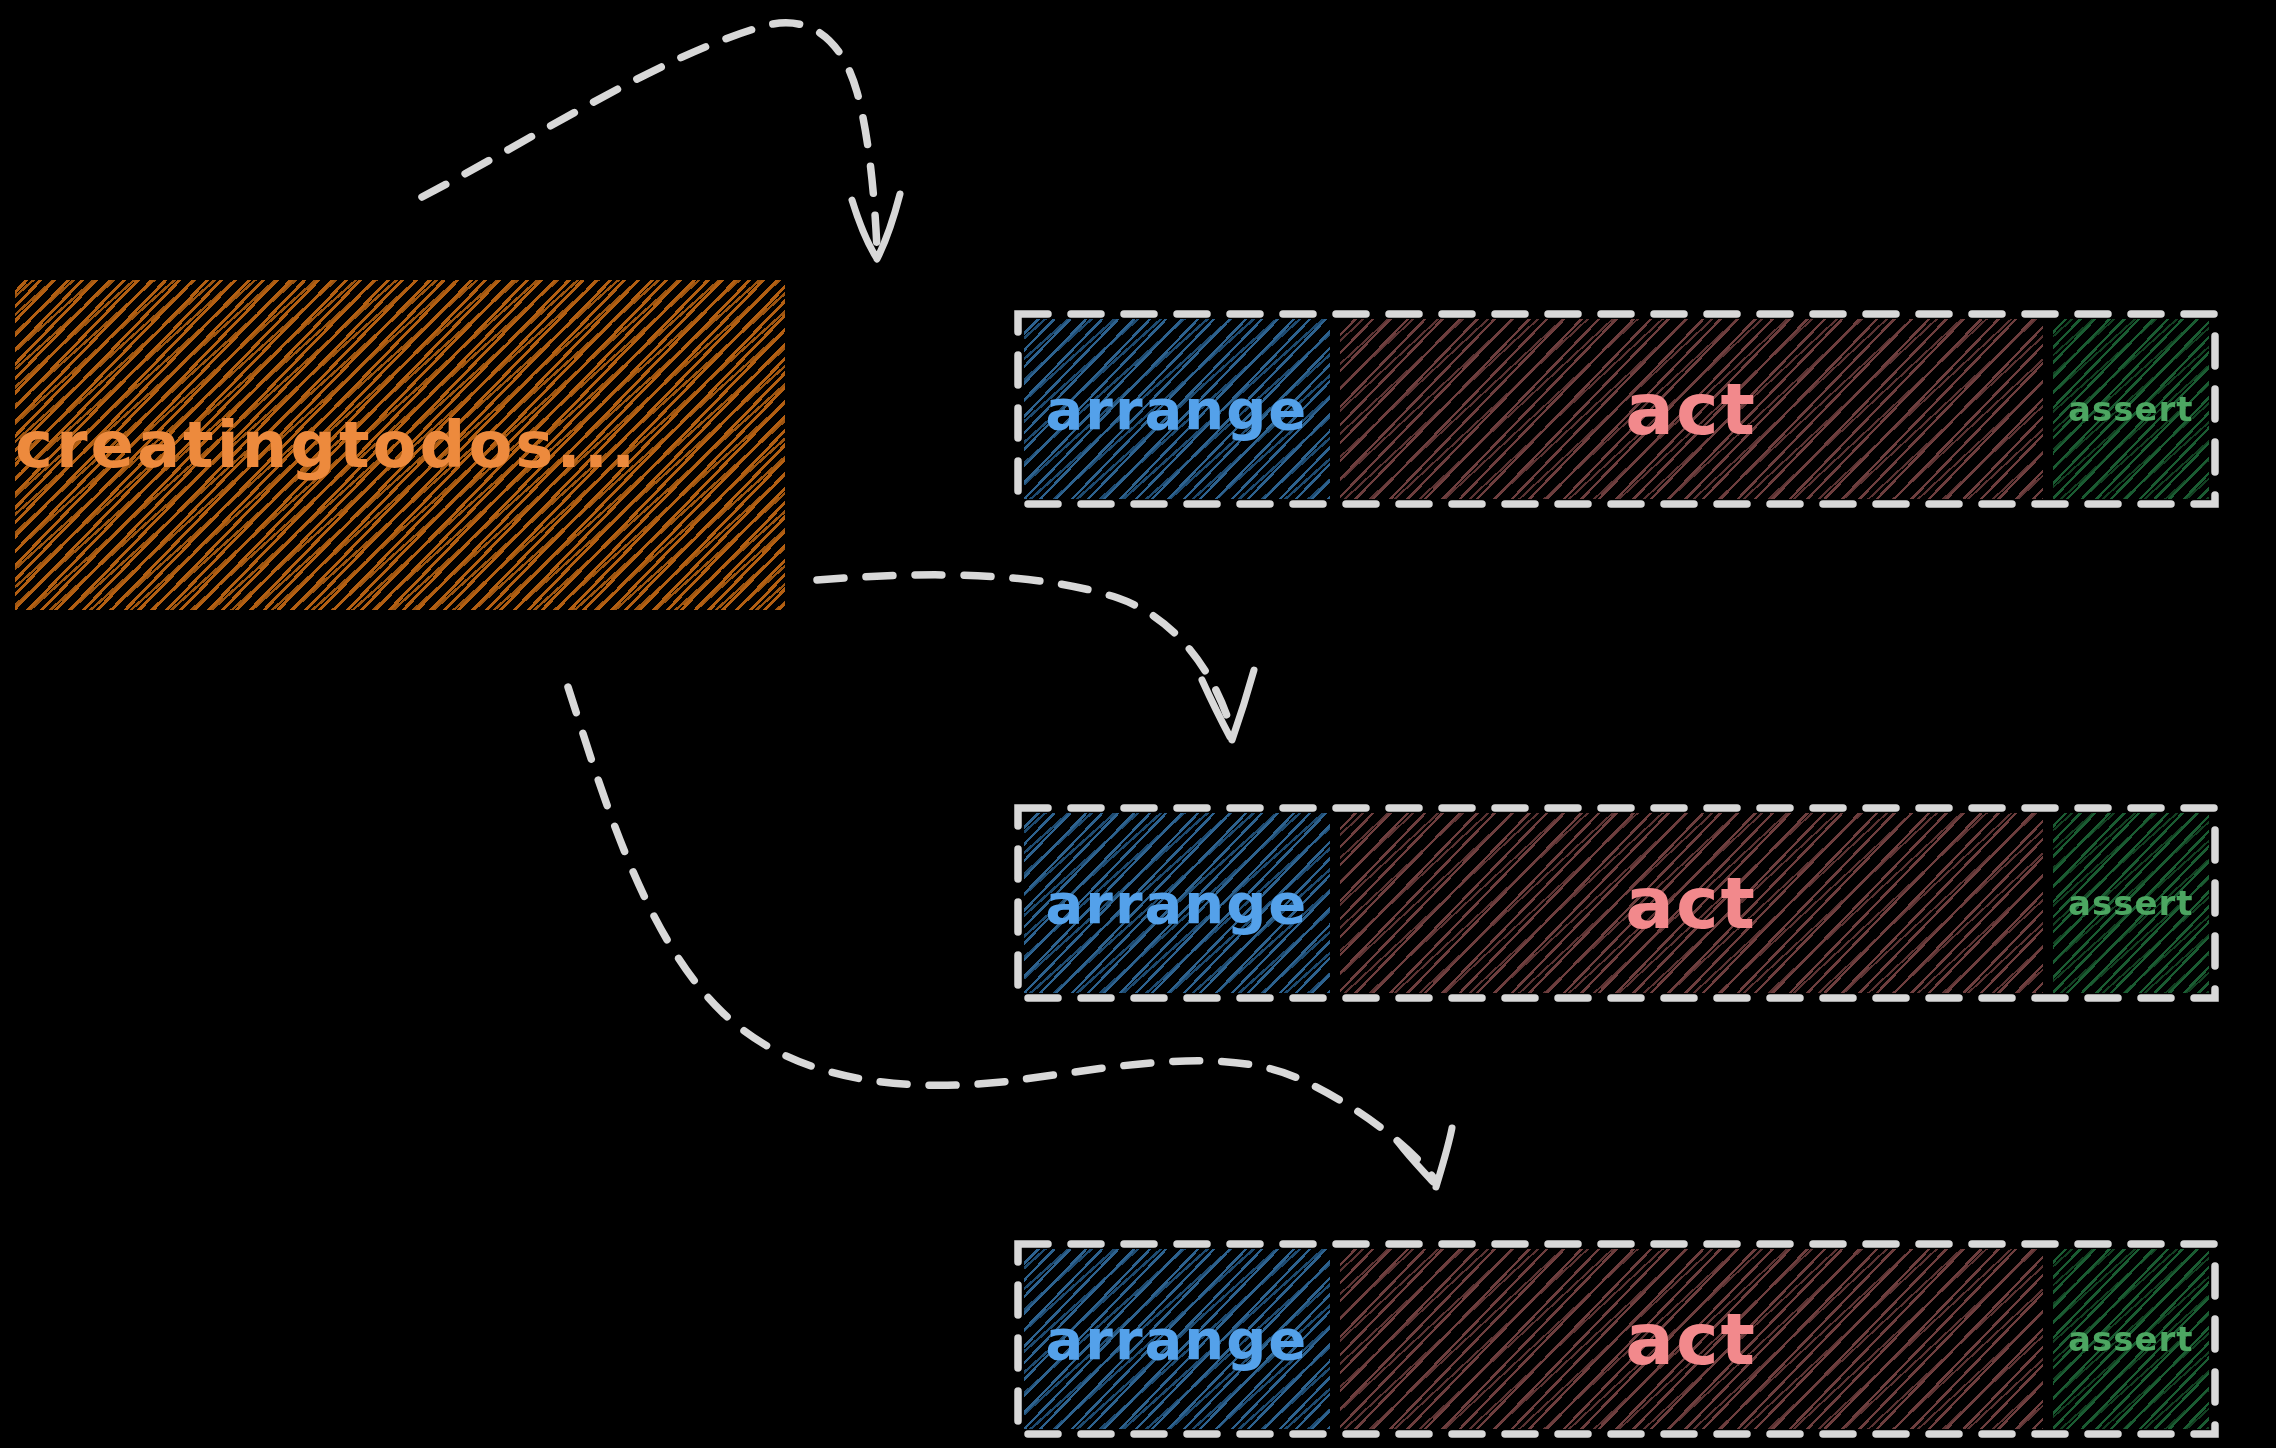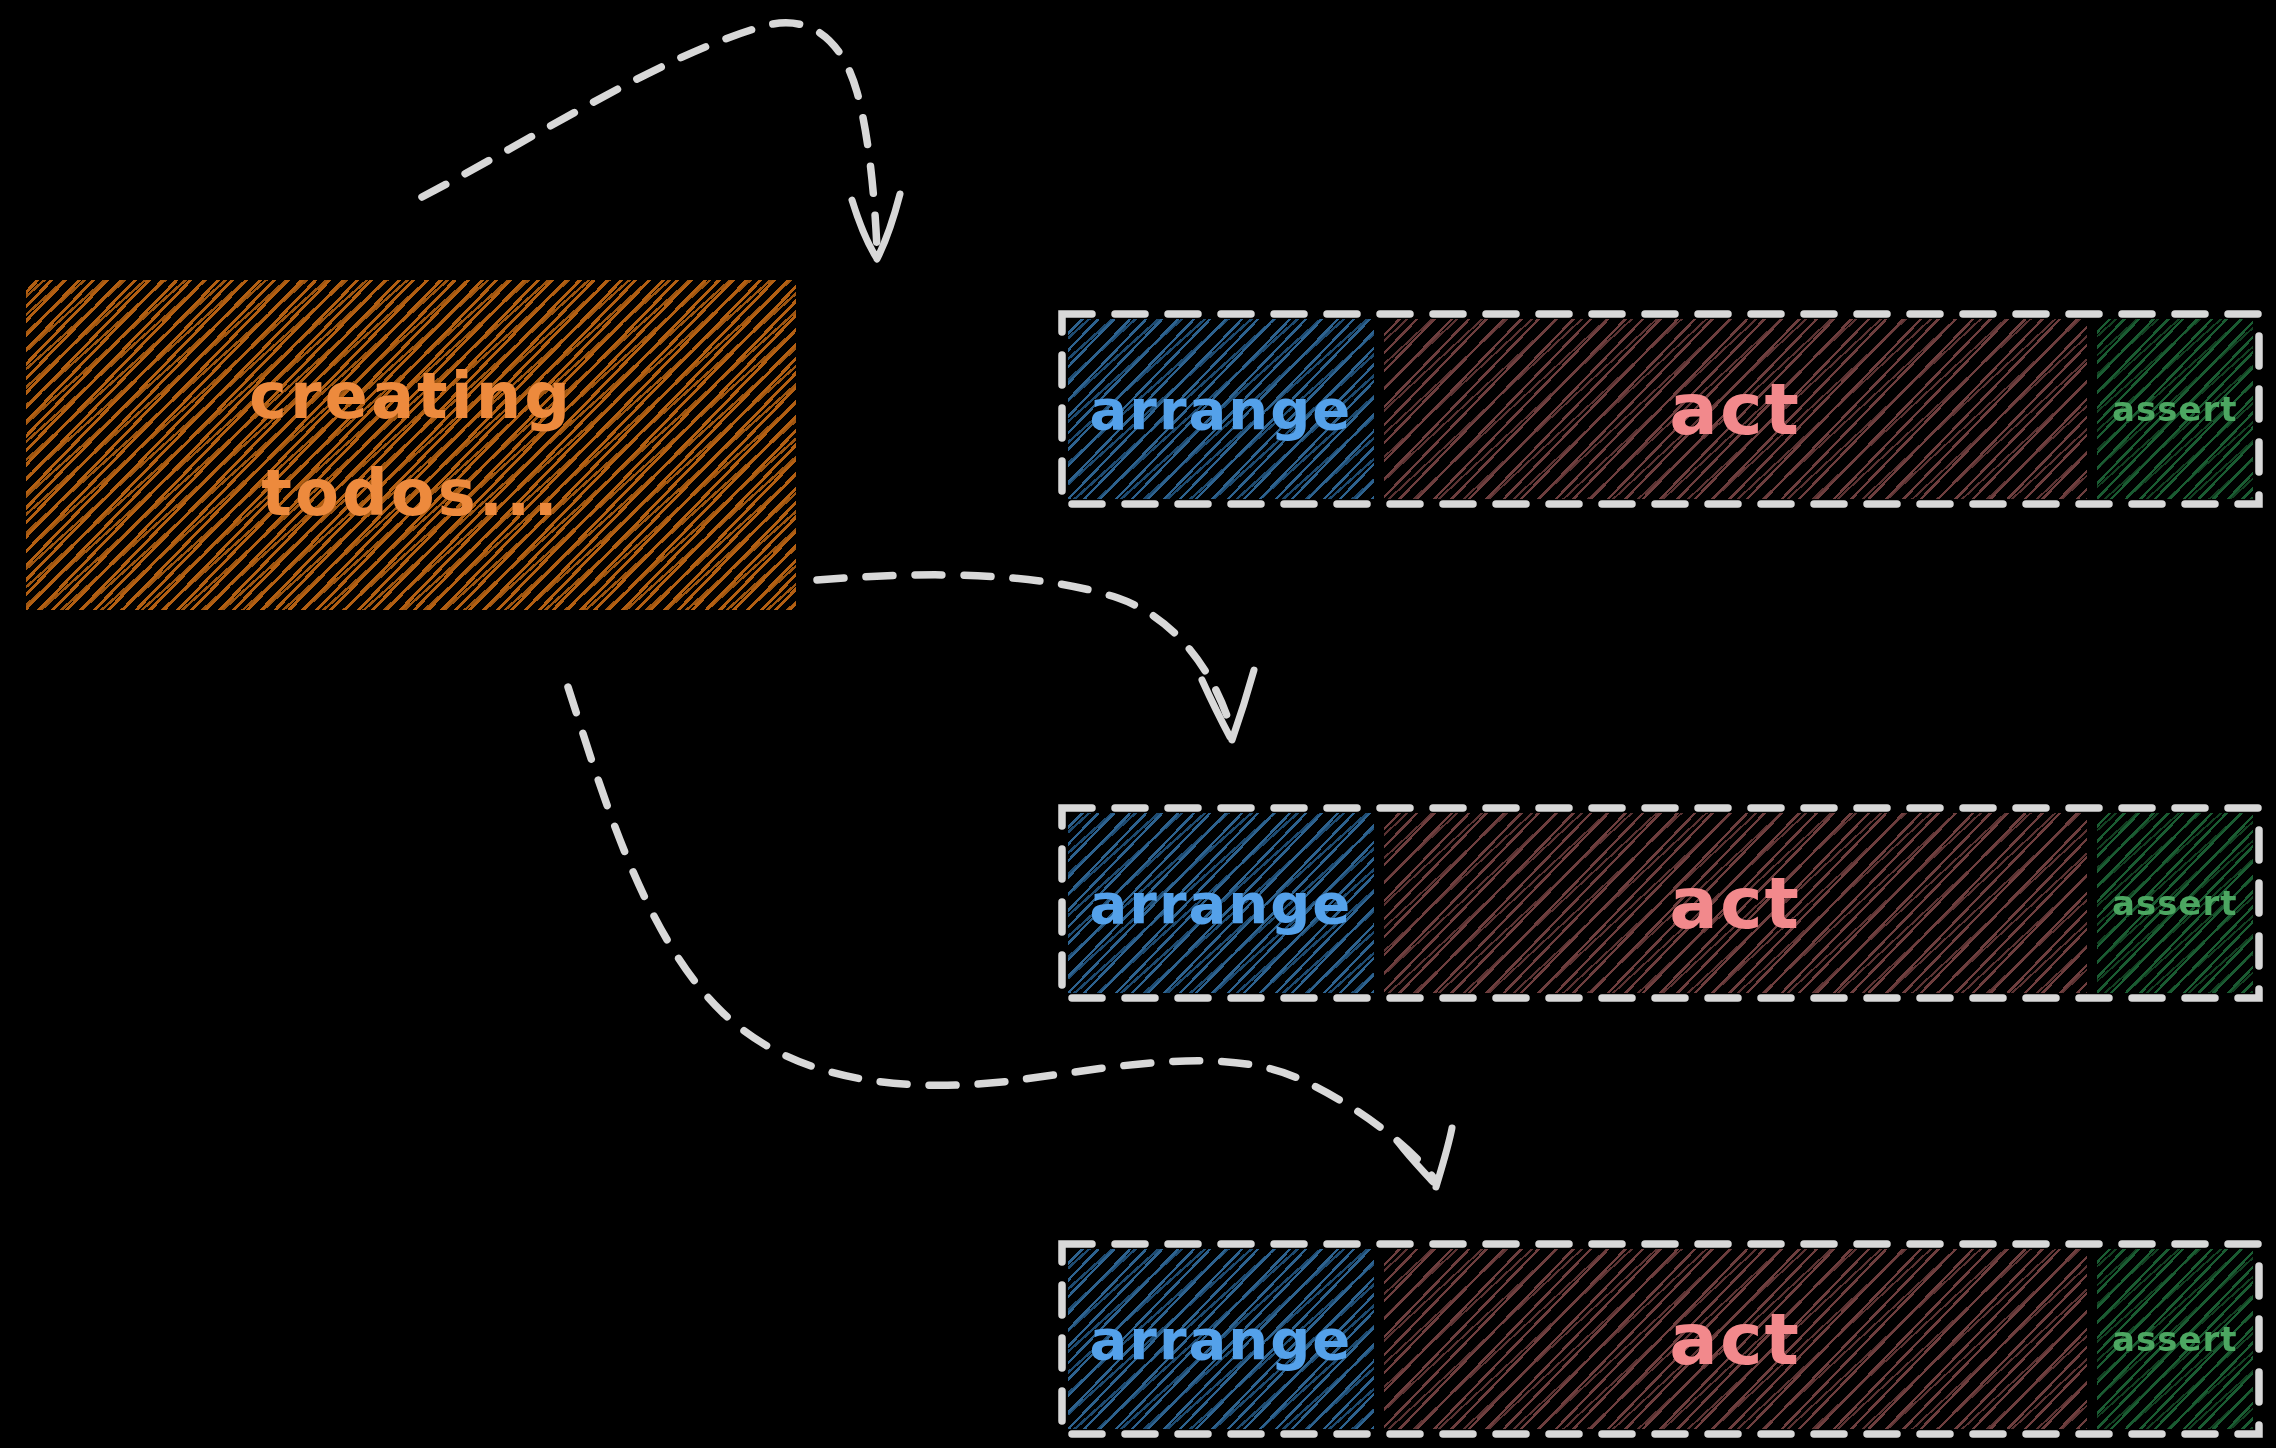--- a/index.html
+++ b/index.html
@@ -33,44 +33,44 @@
   .arrow-head {
     fill: none;
     stroke: var(--dash, #d6d6d6);
     stroke-width: 7;
     stroke-linecap: round;
   }
 
   
   #todo-box {
     position: absolute;
-    left: 26px; top: 280px;
+    left: 15px; top: 280px;
     width: 770px; height: 330px;
     display: flex;
-    flex-direction: column;
+    flex-direction: row;
     align-items: center;
-    justify-content: center;
+    justify-content: flex-start;
     background-image:
       repeating-linear-gradient(134deg, transparent 0 7px,  var(--todo-hatch, #b35f12) 7px 10px),
       repeating-linear-gradient(138deg, transparent 0 11px, var(--todo-hatch-dark, #9c5410) 11px 13.5px);
   }
   .todo-line {
     color: var(--todo-text, #ed8a3d);
     font-size: 64px;
     font-weight: 700;
     letter-spacing: 3px;
     line-height: 97px;
     text-align: center;
     text-shadow: 0 0 1px rgba(0,0,0,.35);
   }
 
   
   .bar {
     position: absolute;
-    left: 1058px;
+    left: 1014px;
     width: 1205px;
     height: 198px;
     text-align: center;
   }
   .bar-border {
     position: absolute;
     left: 0; top: 0;
     width: 100%; height: 100%;
   }
   .bar-border rect {

